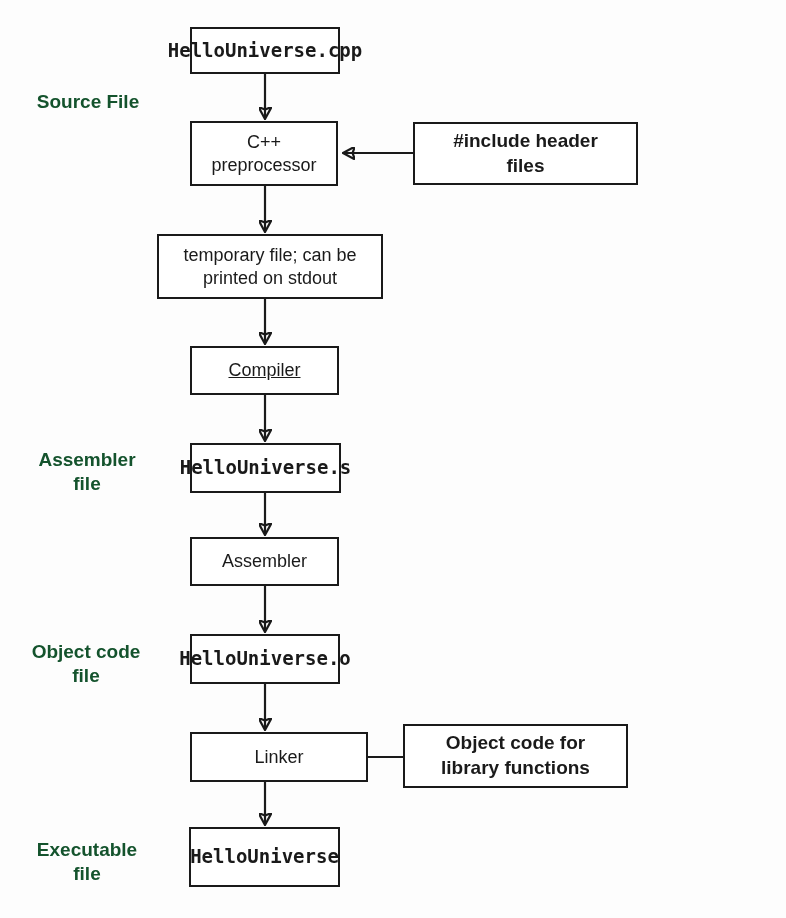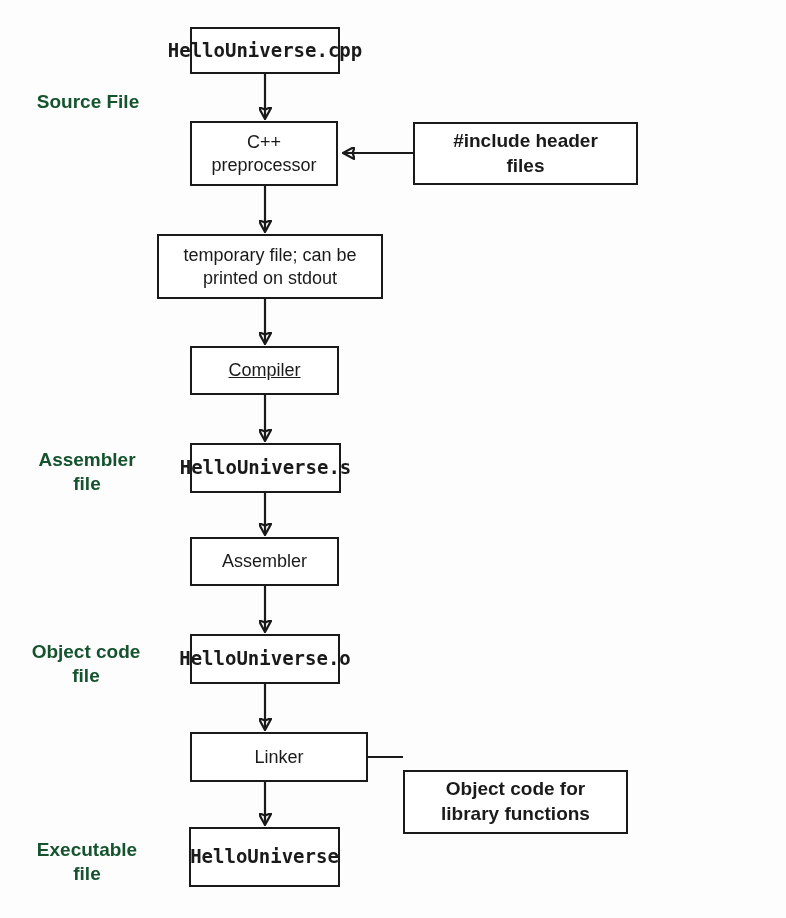--- a/index.html
+++ b/index.html
@@ -74,21 +74,21 @@
   
   #n-src { left: 190px; top: 27px;  width: 150px; height: 47px; }
   #n-pre { left: 190px; top: 121px; width: 148px; height: 65px; }
   #n-inc { left: 413px; top: 122px; width: 225px; height: 63px; }
   #n-tmp { left: 157px; top: 234px; width: 226px; height: 65px; }
   #n-cmp { left: 190px; top: 346px; width: 149px; height: 49px; text-decoration: underline; }
   #n-asf { left: 190px; top: 443px; width: 151px; height: 50px; }
   #n-asm { left: 190px; top: 537px; width: 149px; height: 49px; }
   #n-obf { left: 190px; top: 634px; width: 150px; height: 50px; }
   #n-lnk { left: 190px; top: 732px; width: 178px; height: 50px; }
-  #n-lib { left: 403px; top: 724px; width: 225px; height: 64px; margin-top: 46px; }
+  #n-lib { left: 403px; top: 724px; width: 225px; height: 64px; }
   #n-exe { left: 189px; top: 827px; width: 151px; height: 60px; }
 
   
   #l-source { left: 18px; top: 90px;  width: 140px; }
   #l-asm    { left: 17px; top: 448px; width: 140px; }
   #l-obj    { left: 16px; top: 640px; width: 140px; }
   #l-exe    { left: 17px; top: 838px; width: 140px; }
 </style>
 </head>
 <body>

